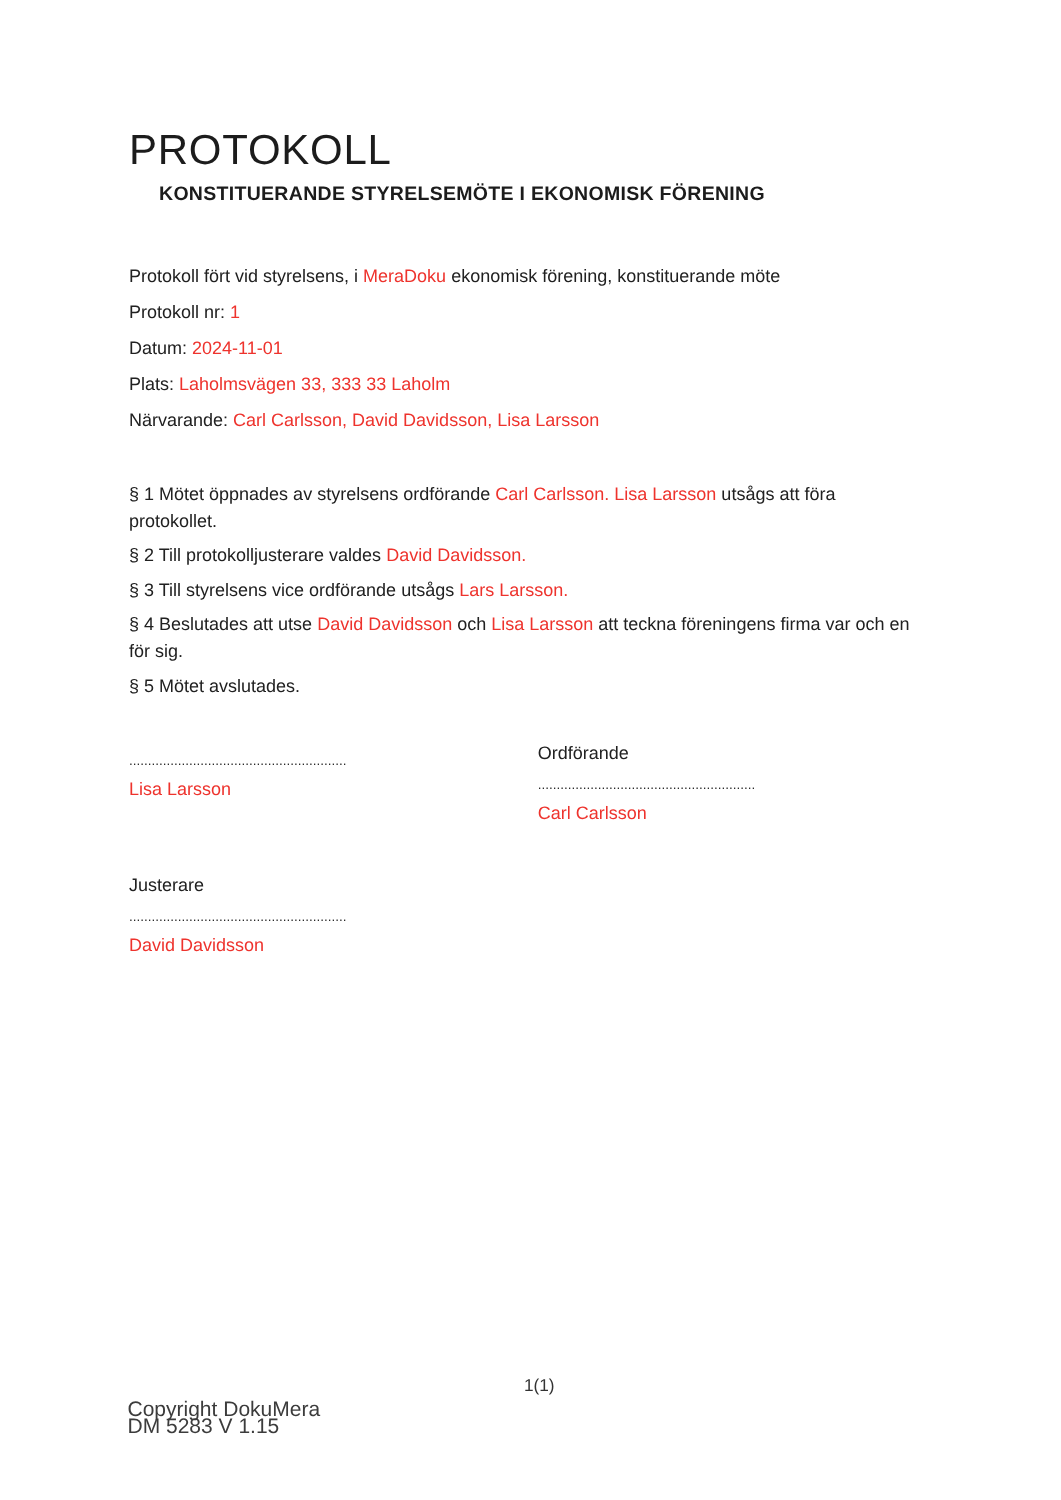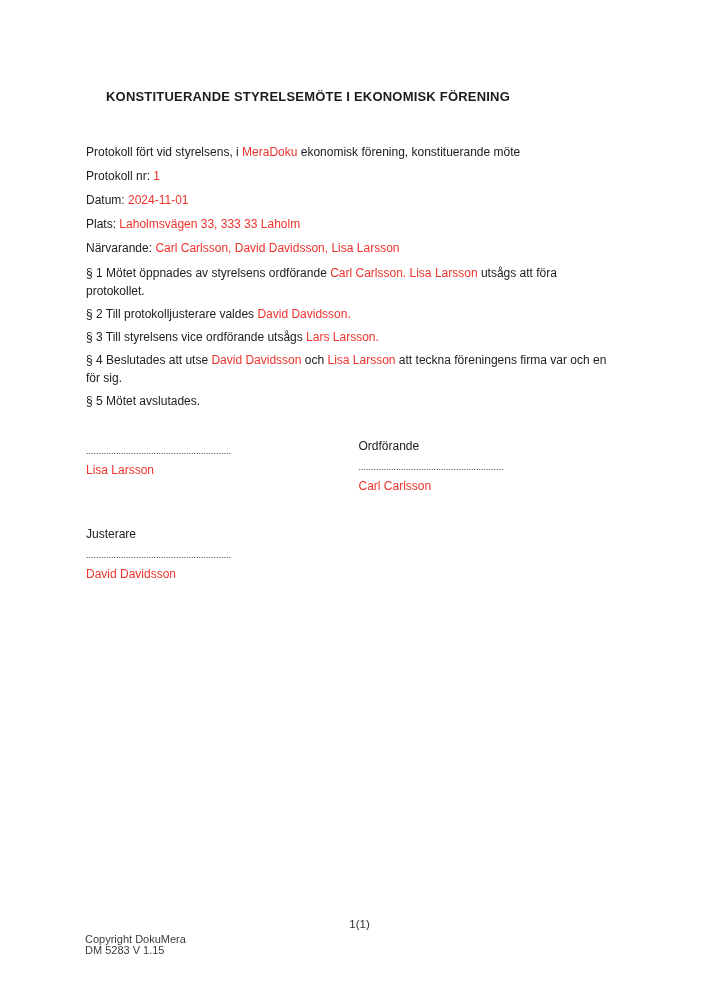--- a/index.html
+++ b/index.html
@@ -39,21 +39,21 @@
     white-space: nowrap;
     margin-left: 20px;
   }
   .intro { margin-top: 39px; }
   .intro p {
     font-size: 12px;
     line-height: 16px;
     margin: 0 0 8px 0;
     white-space: nowrap;
   }
-  .sections { }
+  .sections { margin-top: 24px; }
   .sections p {
     font-size: 12px;
     line-height: 18px;
     margin: 0 0 5px 0;
     white-space: nowrap;
   }
   .red { color: var(--red, #ee332d); }
   .sig-row { display: flex; margin-top: 23px; }
   .sig-row.second { margin-top: 32px; }
   .sig { width: 287px; }
@@ -73,31 +73,32 @@
     right: 0;
     top: 918px;
     text-align: center;
     font-size: 11.5px;
     color: #333333;
   }
   .footer-copy {
     position: absolute;
     left: 85px;
     top: 934px;
-    font-size: 11px;
+    font-size: 14px;
     line-height: 10.5px;
     color: #3c3c3c;
   }
 </style>
 </head>
 <body>
 
 <div class="page">
   <div class="content">
 
+    <div class="doc-title">PROTOKOLL</div>
     <div class="doc-subtitle">KONSTITUERANDE STYRELSEMÖTE I EKONOMISK FÖRENING</div>
 
     <div class="intro">
       <p><span>Protokoll fört vid styrelsens, i </span><span class="red">MeraDoku</span><span> ekonomisk förening, konstituerande möte</span></p>
       <p><span>Protokoll nr: </span><span class="red">1</span></p>
       <p><span>Datum: </span><span class="red">2024-11-01</span></p>
       <p><span>Plats: </span><span class="red">Laholmsvägen 33, 333 33 Laholm</span></p>
       <p><span>Närvarande: </span><span class="red">Carl Carlsson, David Davidsson, Lisa Larsson</span></p>
     </div>
 

